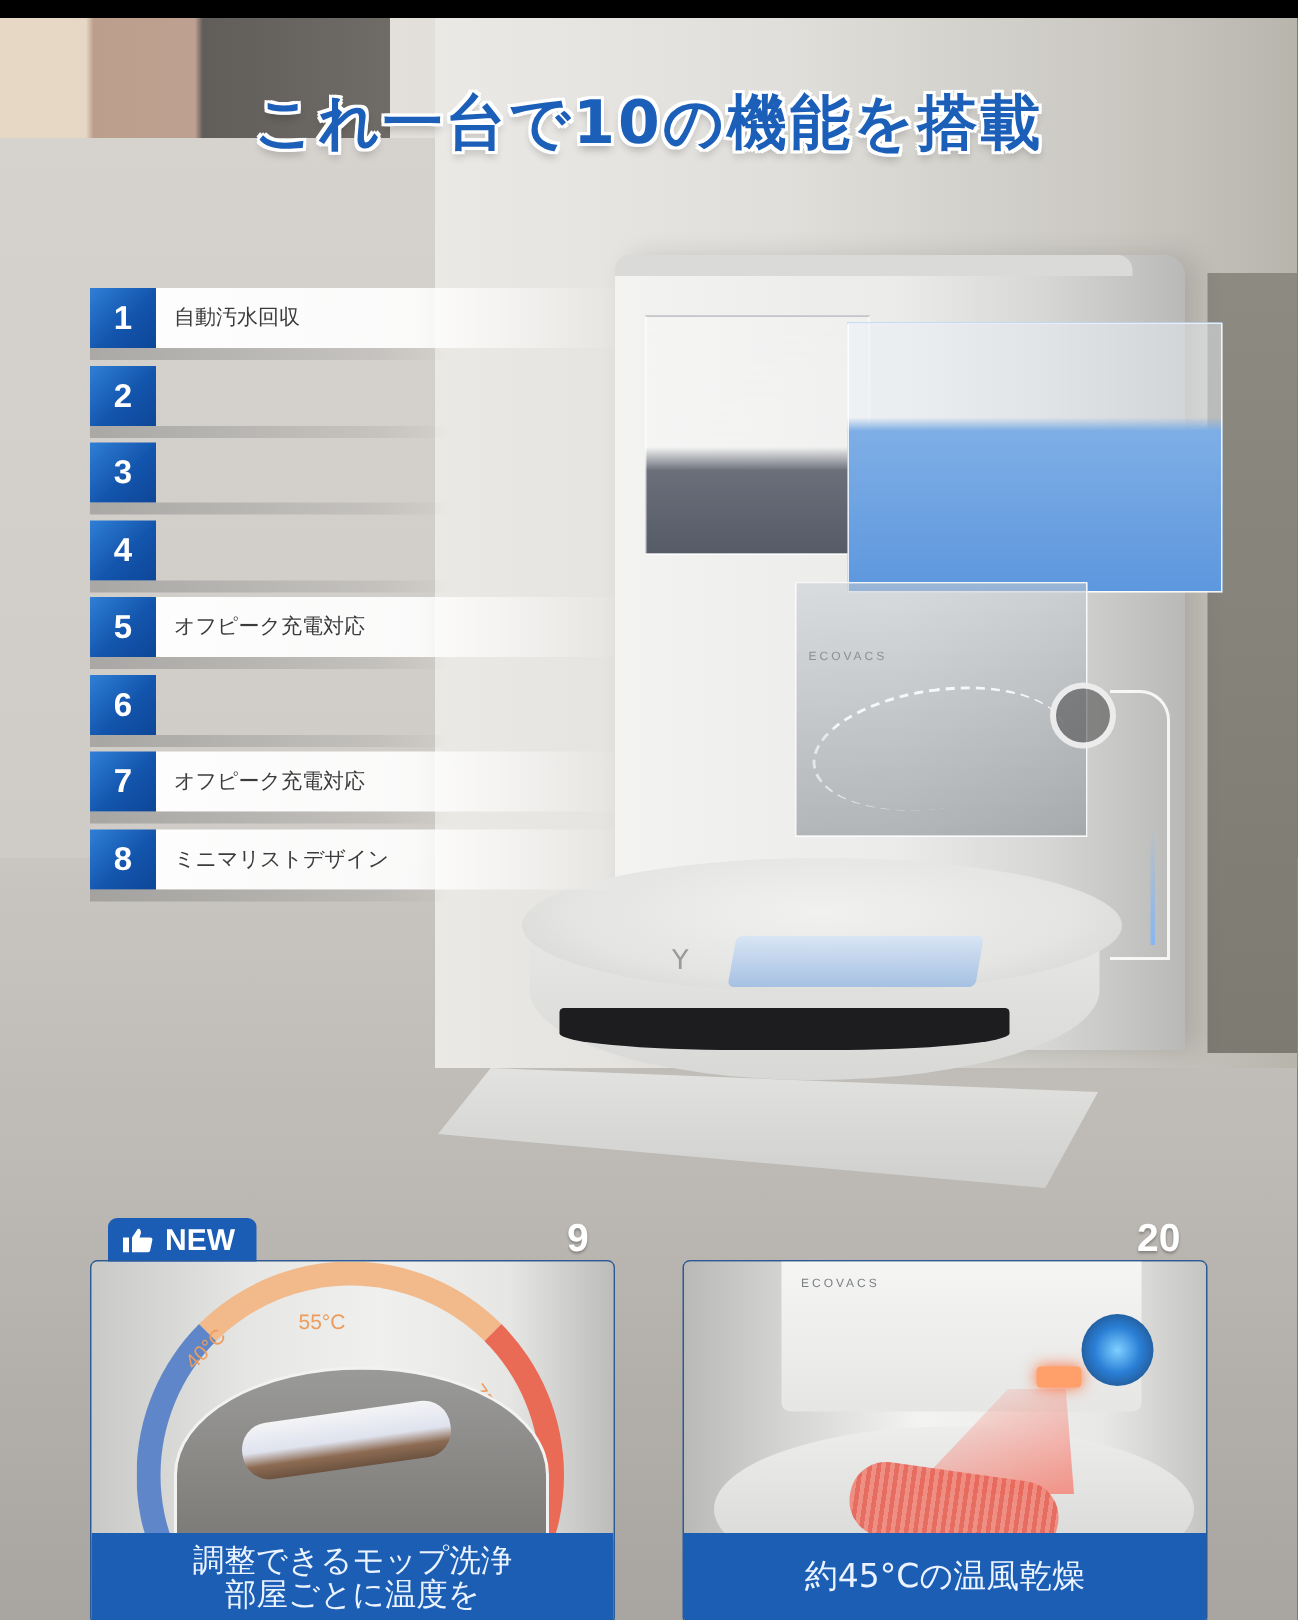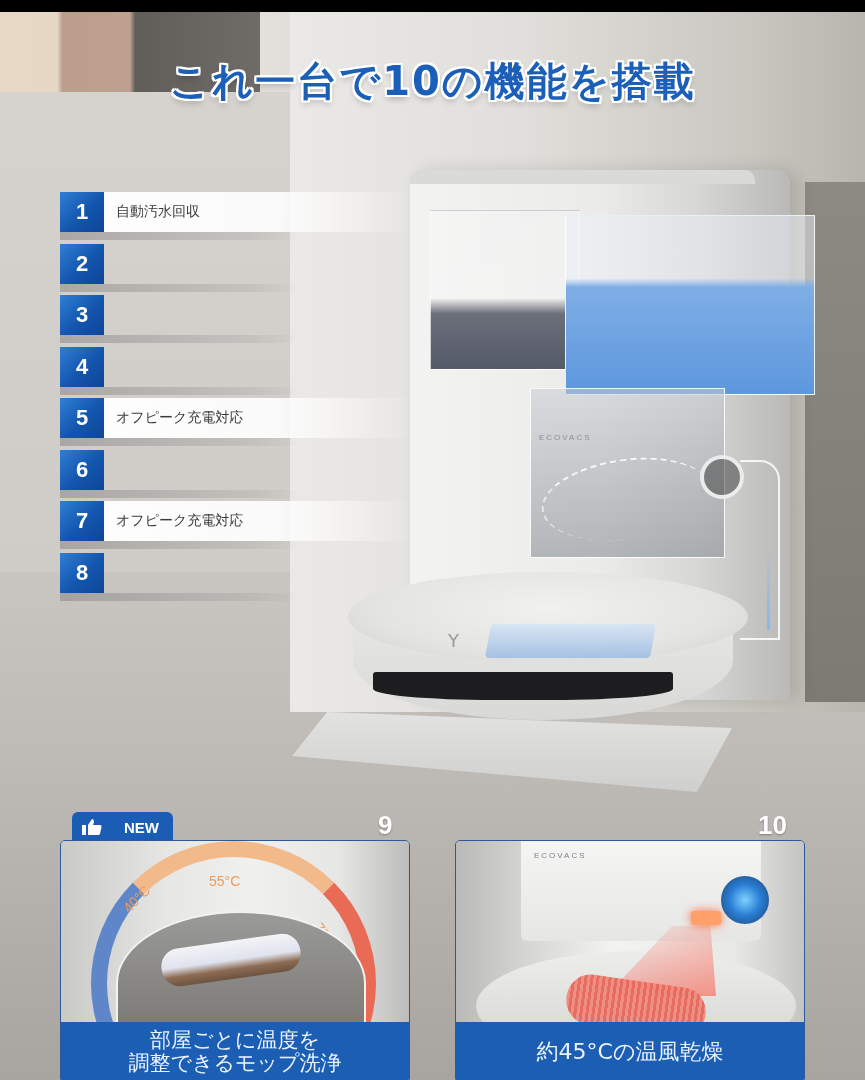--- a/index.html
+++ b/index.html
@@ -97,22 +97,22 @@
   .robot .side { position: absolute; left: 5px; top: 48px; width: 380px; height: 100px; border-radius: 0 0 50% 50% / 0 0 60% 60%;
     background: linear-gradient(180deg, #e7e7e6, #d8d8d7); }
   .robot .bumper { position: absolute; left: 25px; top: 100px; width: 300px; height: 28px; background: #1d1d1f; border-radius: 3px 3px 40% 40%; }
   .robot .mop { position: absolute; left: 140px; top: 52px; width: 165px; height: 34px; border-radius: 4px;
     background: linear-gradient(180deg, #d6e4f5, #9fbde3); transform: skewX(-10deg); opacity: .9; }
   .robot .y-mark { position: absolute; left: 100px; top: 58px; color: #9a9a9a; font-size: 18px; }
 
   
   .card-tab {
     position: absolute; left: 72px; top: 800px; height: 30px; padding: 0 14px 0 10px;
-    background: #1b5db5; border-radius: 6px 6px 0 0; display: flex; align-items: center; gap: 22px;
-    color: #fff; font-family: "Liberation Sans", sans-serif; font-weight: bold; font-size: 15px;
+    background: #1b5db5; border-radius: 6px 6px 0 0; display: flex; align-items: center; gap: 8px;
+    color: #fff; font-family: "Liberation Sans", sans-serif; font-weight: bold; font-size: 20px;
   }
   .card-num {
     position: absolute; top: 798px; color: #fff; font-family: "Liberation Sans", sans-serif; font-weight: bold; font-size: 26px;
     text-shadow: 0 1px 2px rgba(0,0,0,.3);
   }
   .card {
     position: absolute; top: 828px; width: 350px; height: 243px; border-radius: 5px;
     border: 1.5px solid #2b5a97; overflow: hidden;
   }
   .card .scene { position: absolute; left: 0; top: 0; width: 100%; height: 185px; }
@@ -201,47 +201,48 @@
     </div>
     <div class="feature">
       <div class="num">6</div>
     </div>
     <div class="feature">
       <div class="num">7</div>
       <div class="label-box">オフピーク充電対応</div>
     </div>
     <div class="feature">
       <div class="num">8</div>
+      <div class="label-box">ミニマリストデザイン</div>
     </div>
   </div>
 
   <div class="card-tab">
     <svg width="20" height="16" viewBox="0 0 20 16">
       <rect x="0" y="6" width="4" height="10" fill="#fff"></rect>
       <path d="M6 6 L10 0 Q12 0 12 3 L11 6 L18 6 Q20 6 19.5 8 L18 15 Q17.5 16 16 16 L6 16 Z" fill="#fff"></path>
     </svg>
     <span>NEW</span>
   </div>
   <div class="card-num" style="left:378px;">9</div>
   <div class="card card-9">
     <div class="scene scene-9">
       <div class="gauge"></div>
       <span class="gauge-label" style="left:60px; top:50px; transform:rotate(-45deg);">40°C</span>
-      <span class="gauge-label" style="left:148px; top:32px;">55°C</span>
+      <span class="gauge-label" style="left:138px; top:32px;">55°C</span>
       <span class="gauge-label" style="left:250px; top:88px; transform:rotate(55deg);">75°C</span>
       <div class="mop-window"></div>
       <div class="mop-roll"></div>
     </div>
     <div class="caption">
+      <span>調整できるモップ洗浄</span>
       <span>部屋ごとに温度を</span>
-      <span>調整できるモップ洗浄</span>
-    </div>
-  </div>
-
-  <div class="card-num" style="left:758px;">10</div>
+    </div>
+  </div>
+
+  <div class="card-num" style="left:758px;">20</div>
   <div class="card card-10">
     <div class="scene scene-10">
       <div class="st-body"></div>
       <span class="st-brand">ECOVACS</span>
       <div class="robot10"></div>
       <div class="heat-rays"></div>
       <div class="roll10"></div>
       <div class="heater"></div>
       <div class="blower"></div>
     </div>

